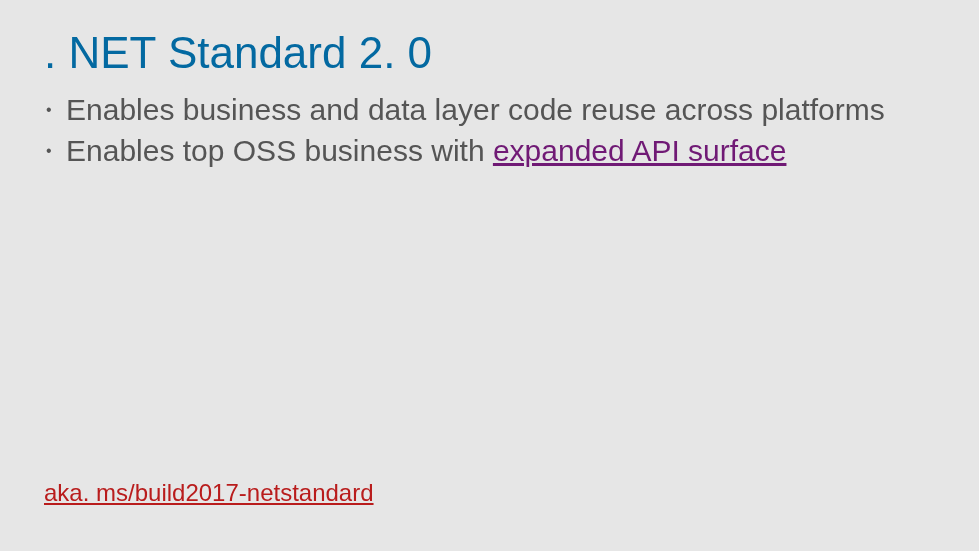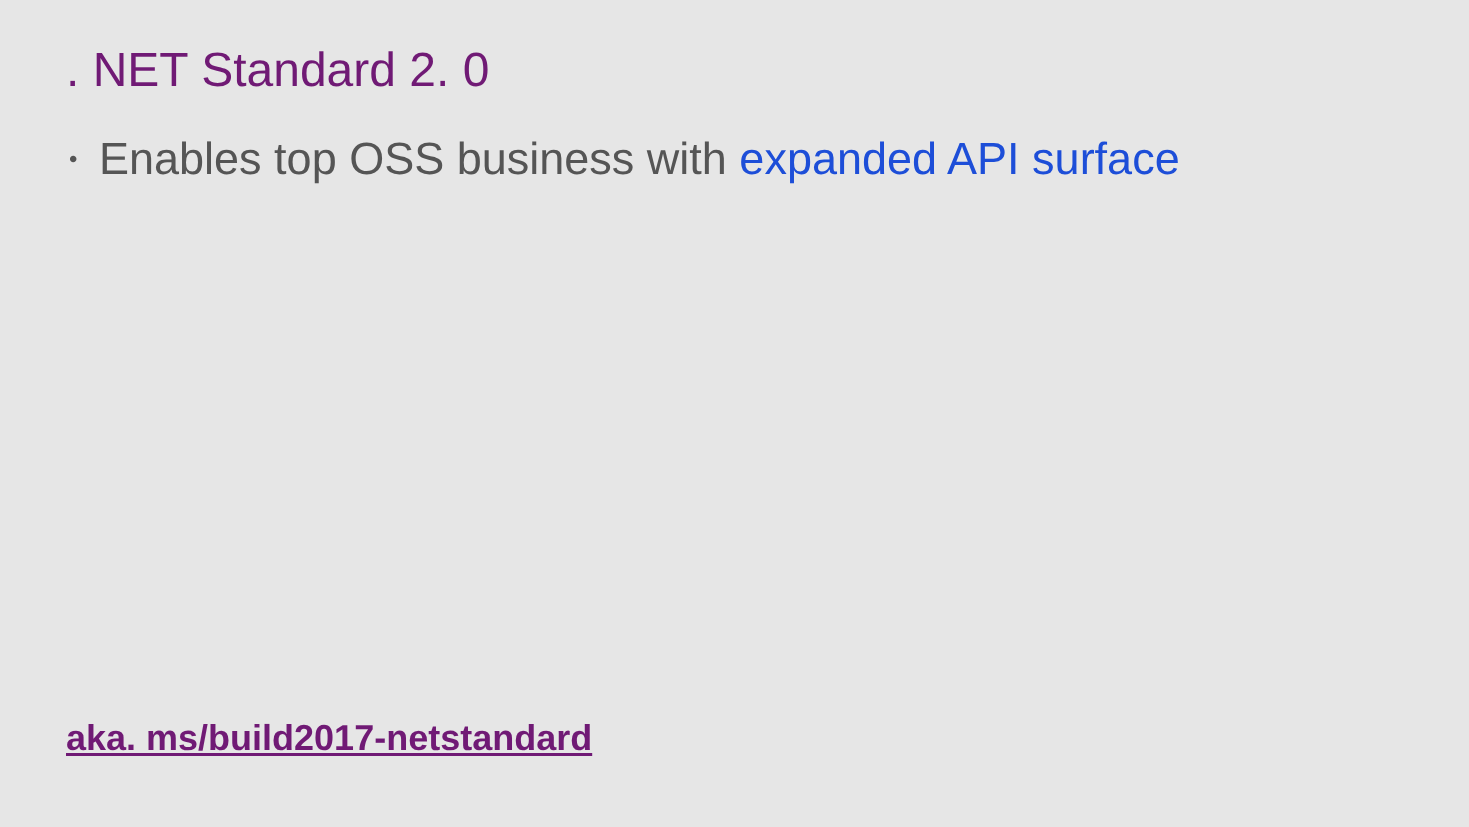--- a/index.html
+++ b/index.html
@@ -14,24 +14,24 @@
       background-color: #e6e6e6;
       font-family: "Segoe UI Light", "Segoe UI", -apple-system, "Helvetica Neue", Arial, sans-serif;
       font-weight: 300;
       color: #4a4a4a;
       padding: 28px 44px 30px 44px;
       position: relative;
       overflow: hidden;
     }
 
     h1[data-name="slide-title"] {
-      font-size: 32px;
+      font-size: 44px;
       font-weight: 300;
-      color: #701a75;
-      margin-bottom: 22px;
+      color: #0369a1;
+      margin-bottom: 12px;
       letter-spacing: 0;
     }
 
     ul[data-name="bullet-list"] {
       list-style: none;
       padding-left: 0;
     }
 
     ul[data-name="bullet-list"] > li {
       font-size: 30px;
@@ -46,38 +46,42 @@
     ul[data-name="bullet-list"] > li::before {
       content: "•";
       position: absolute;
       left: 2px;
       top: 9px;
       font-size: 16px;
       color: #555;
     }
 
     a.link {
-      color: #1d4ed8;
+      color: #701a75;
+      text-decoration: underline;
       font-weight: 300;
     }
 
     .footer-link {
       position: absolute;
       left: 44px;
       bottom: 44px;
       font-size: 24px;
-      color: #701a75;
+      color: #b91c1c;
       text-decoration: underline;
-      font-weight: 700;
+      font-weight: 400;
     }
   </style>
 </head>
 <body>
 
 <h1 data-name="slide-title">. NET Standard 2. 0</h1>
 
 <ul data-name="bullet-list">
   <li data-name="list-item">
+    <span data-name="bullet-text-pre">Enables business and data layer code reuse across platforms</span><span data-name="bullet-text-post"></span>
+  </li>
+  <li data-name="list-item">
     <span data-name="bullet-text-pre">Enables top OSS business with </span><a class="link" data-name="bullet-link">expanded API surface</a><span data-name="bullet-text-post"></span>
   </li>
 </ul>
 
 <a class="footer-link" data-name="footer-link">aka. ms/build2017-netstandard</a>
 
 </body></html>

